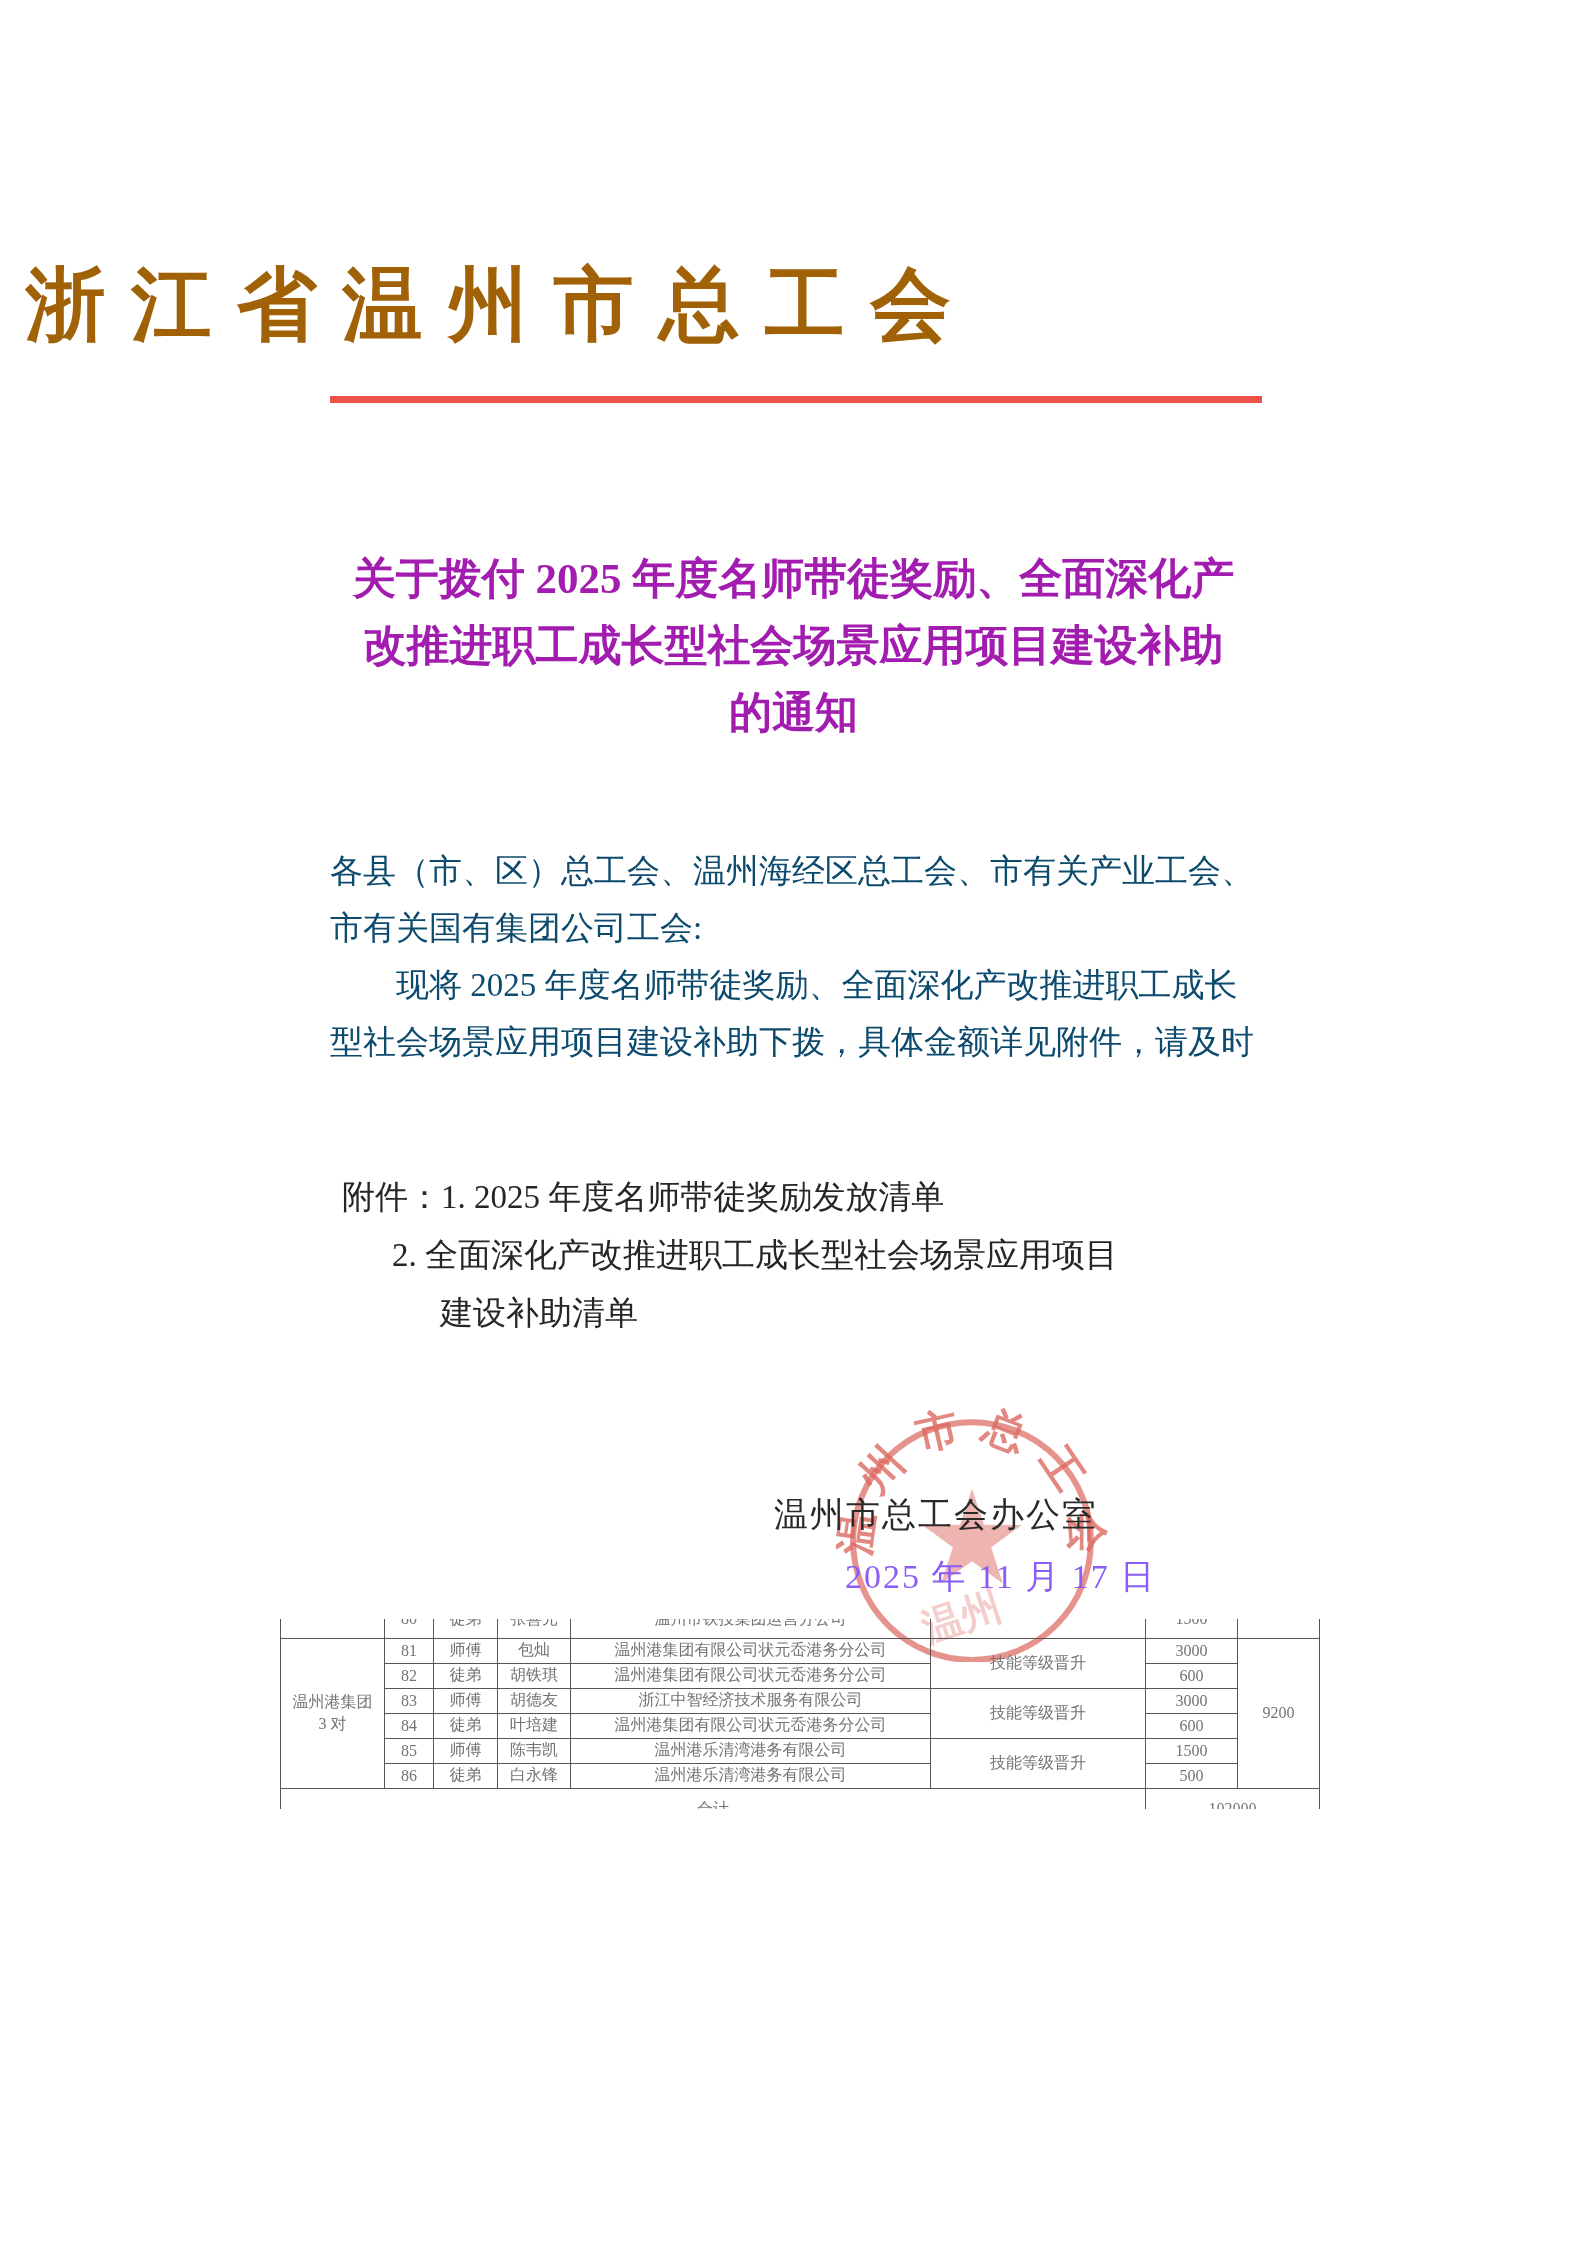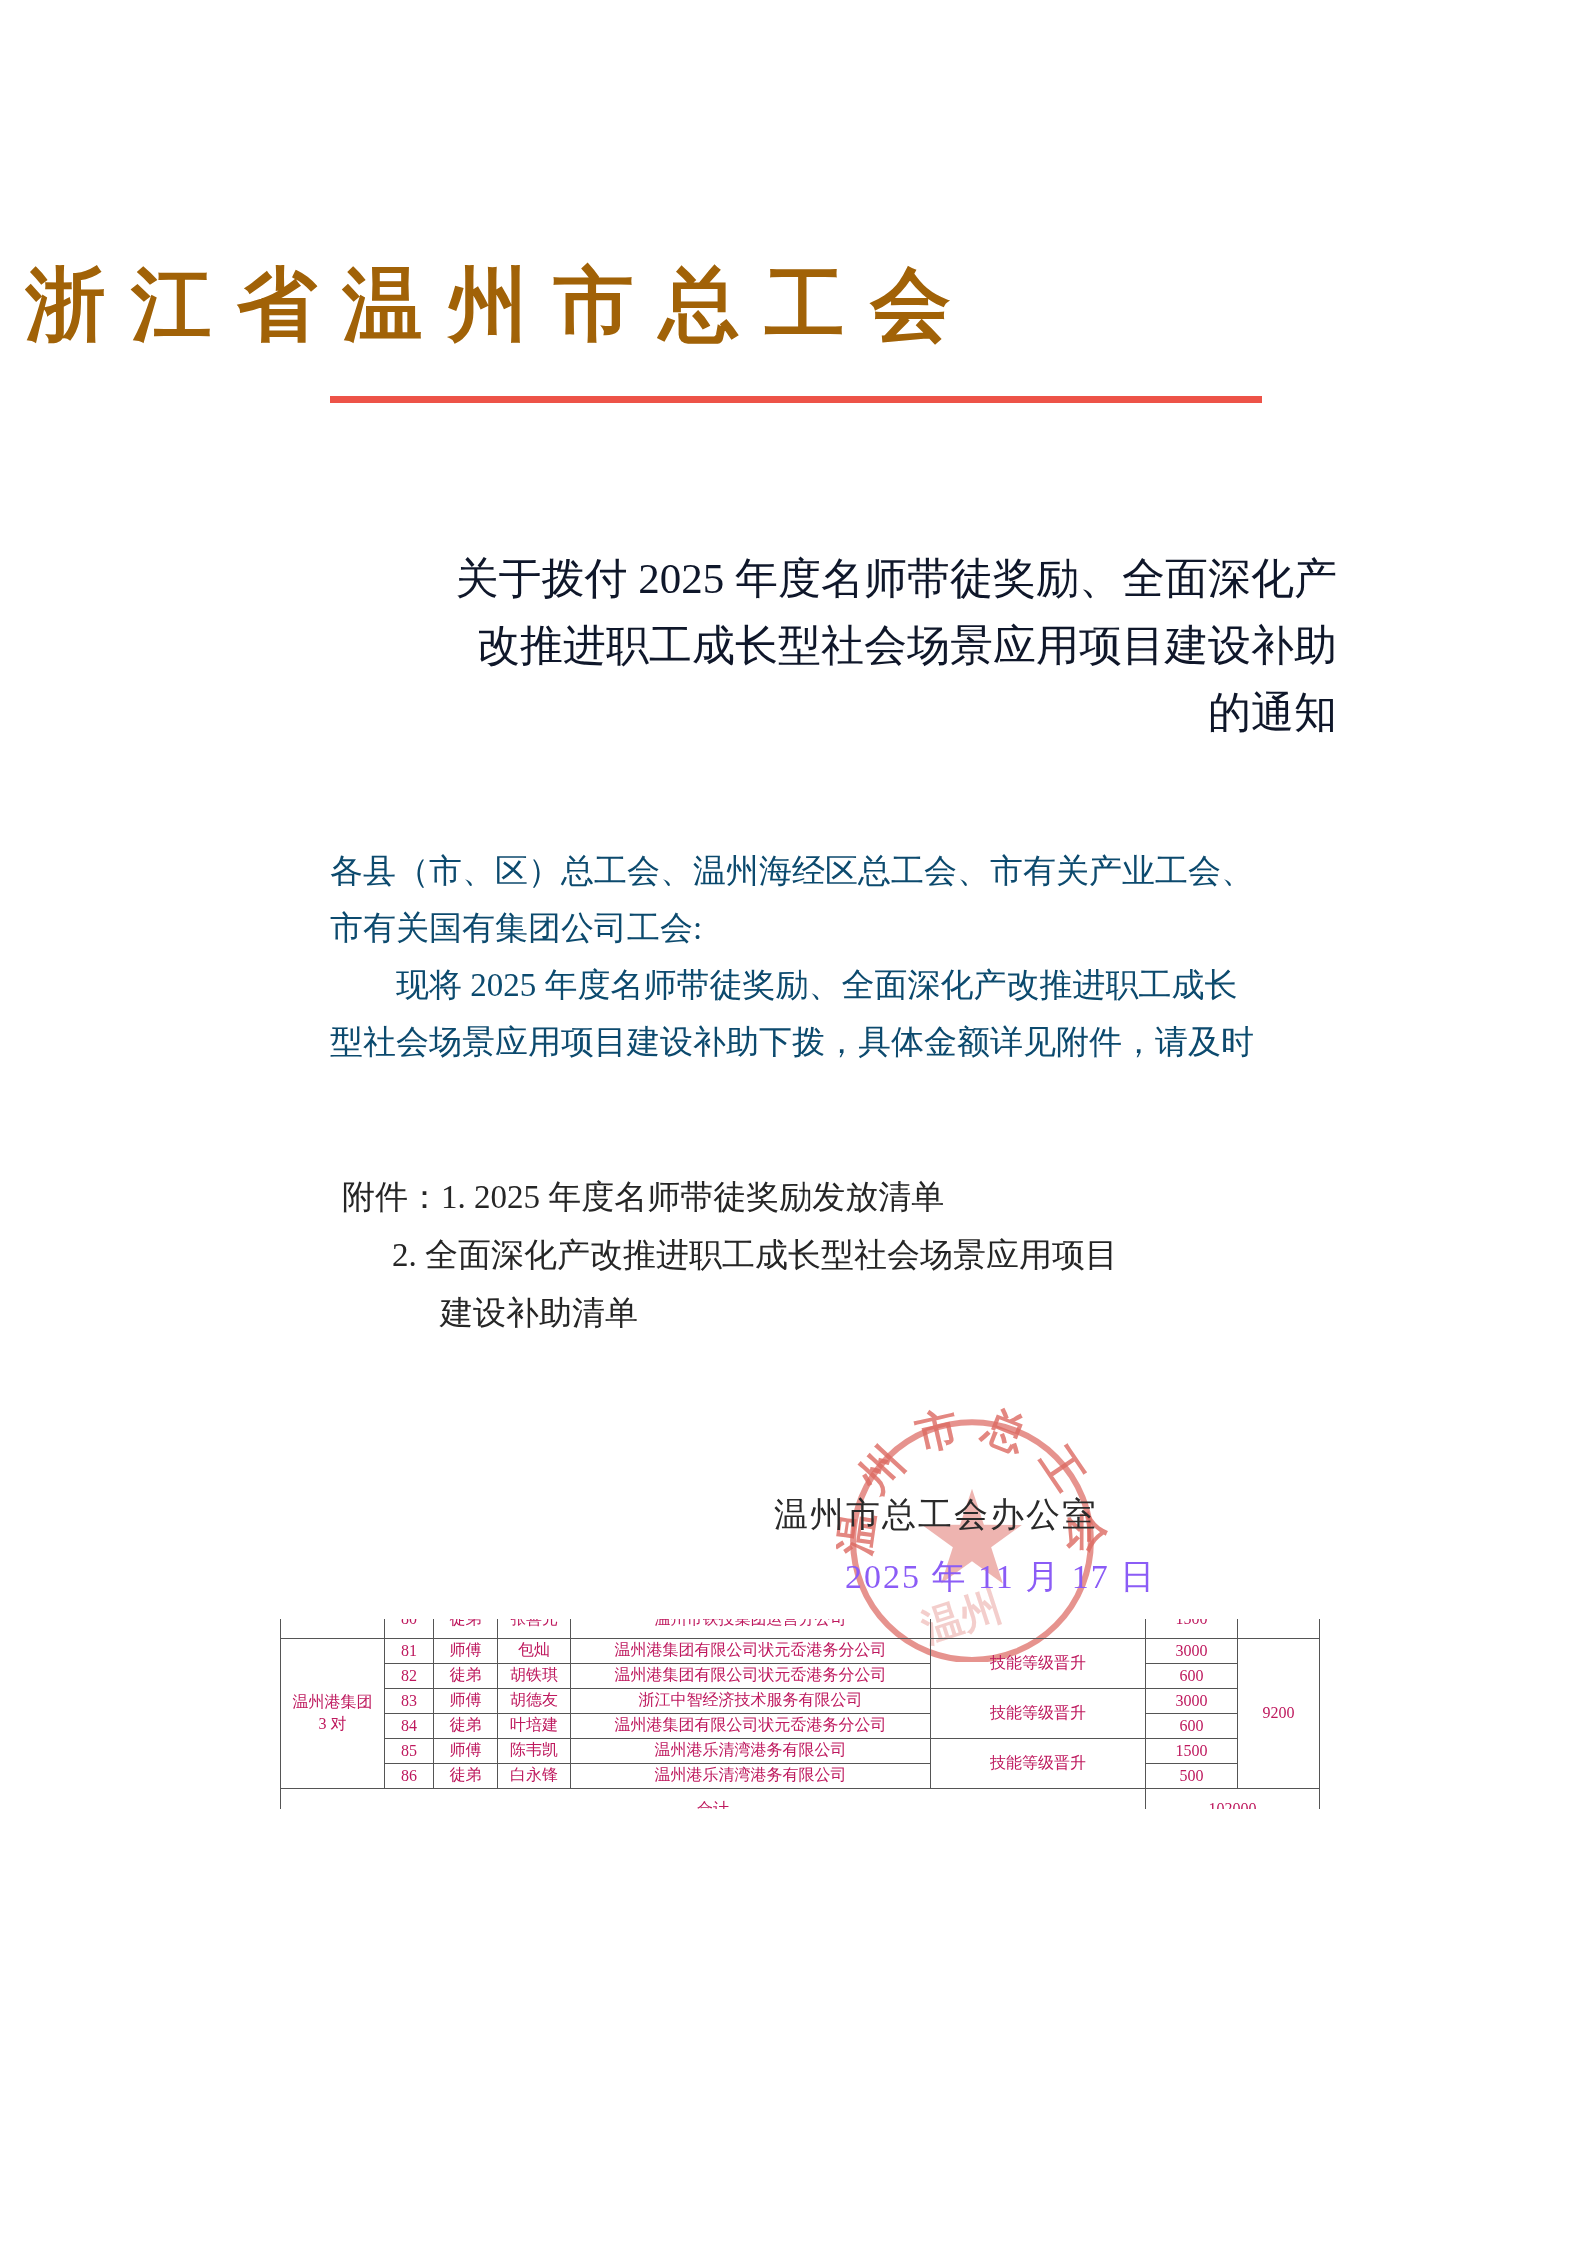--- a/index.html
+++ b/index.html
@@ -19,23 +19,23 @@
     color:#a16207;
     white-space:nowrap;
   }
   .red-rule{
     position:absolute;left:330px;top:396px;width:932px;height:7px;
     background:#ed5348;
   }
   
   .doc-title{
     position:absolute;left:250px;top:545px;width:1087px;
-    text-align:right;
-    font-size:43px;font-weight:400;line-height:67px;
-    color:#0f172a;
+    text-align:center;
+    font-size:43px;font-weight:700;line-height:67px;
+    color:#a21caf;
   }
   
   .body-block{
     position:absolute;left:330px;top:843px;width:960px;
     font-size:33px;line-height:57px;color:#0c4a6e;
     white-space:nowrap;
   }
   .indent{ text-indent:2em; }
   
   .attach-block{
@@ -59,21 +59,21 @@
     position:absolute;left:836px;top:1390px;width:272px;height:272px;
     pointer-events:none;
   }
   
   .table-wrap{
     position:absolute;left:280px;top:1619px;width:1042px;height:192px;
     overflow:hidden;
   }
   table.grid{
     border-collapse:collapse;table-layout:fixed;width:1040px;
-    font-size:16px;color:#be185d;
+    font-size:16px;color:#737373;
   }
   table.grid td{
     border:1px solid #555;
     text-align:center;vertical-align:middle;
     padding:0;overflow:hidden;
     background:transparent;
   }
   table.grid tr.r-clip-top td{ border-top:none; }
   table.grid tr.r-total td{ border-bottom:none; }
   .clip-b{height:18px;overflow:hidden;}

